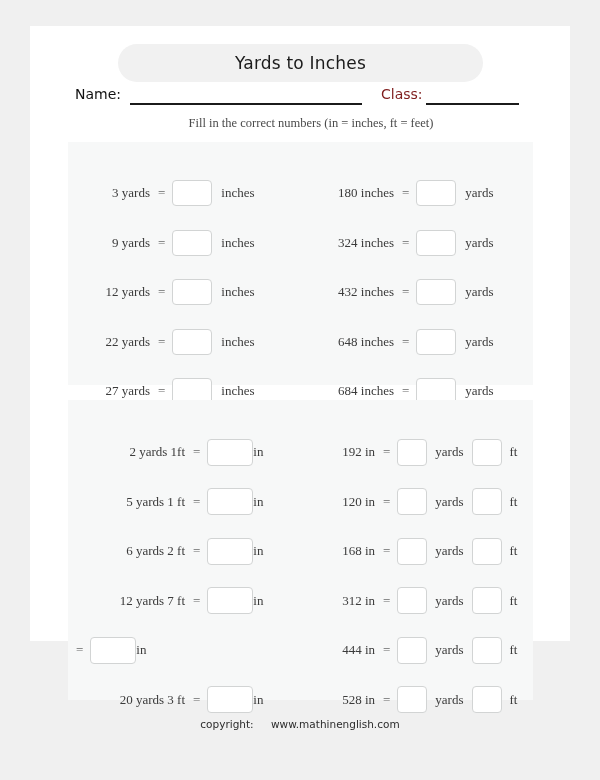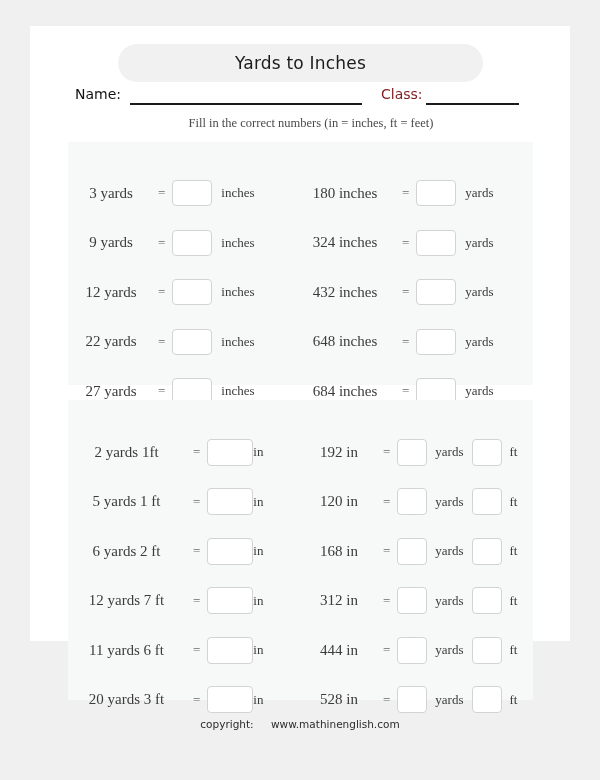--- a/index.html
+++ b/index.html
@@ -121,23 +121,23 @@
     position: absolute;
     height: 26px;
     display: flex;
     align-items: center;
   }
   .cell.left  { left: 0;   width: 232px; }
   .cell.right { left: 232px; width: 233px; }
 
   .prompt {
     font-family: "Liberation Serif", serif;
-    font-size: 15px;
+    font-size: 13px;
     color: #3b3b3b;
-    text-align: center;
+    text-align: right;
     white-space: nowrap;
   }
   .eq {
     font-family: "Liberation Serif", serif;
     font-size: 13px;
     color: #6a6a6a;
     margin: 0 7px 0 8px;
   }
   .unit {
     font-family: "Liberation Serif", serif;
@@ -334,21 +334,20 @@
           <span class="prompt">312 in</span>
           <span class="eq">=</span>
           <span class="box small"></span>
           <span class="unit mid">yards</span>
           <span class="box small"></span>
           <span class="unit" style="margin-left: 8px;">ft</span>
         </div>
       </div>
       <div class="row" style="top: 237px;">
         <div class="cell left">
-          <span class="prompt">11 yards 6 ft</span>
           <span class="eq">=</span>
           <span class="box wider"></span>
           <span class="unit">in</span>
         </div>
         <div class="cell right s2r">
           <span class="prompt">444 in</span>
           <span class="eq">=</span>
           <span class="box small"></span>
           <span class="unit mid">yards</span>
           <span class="box small"></span>

